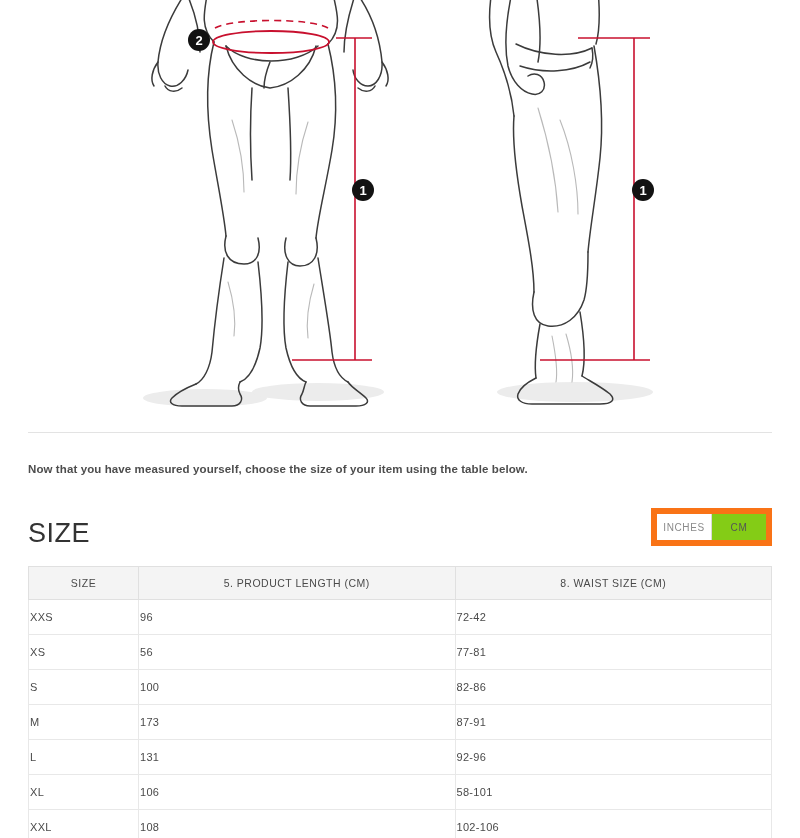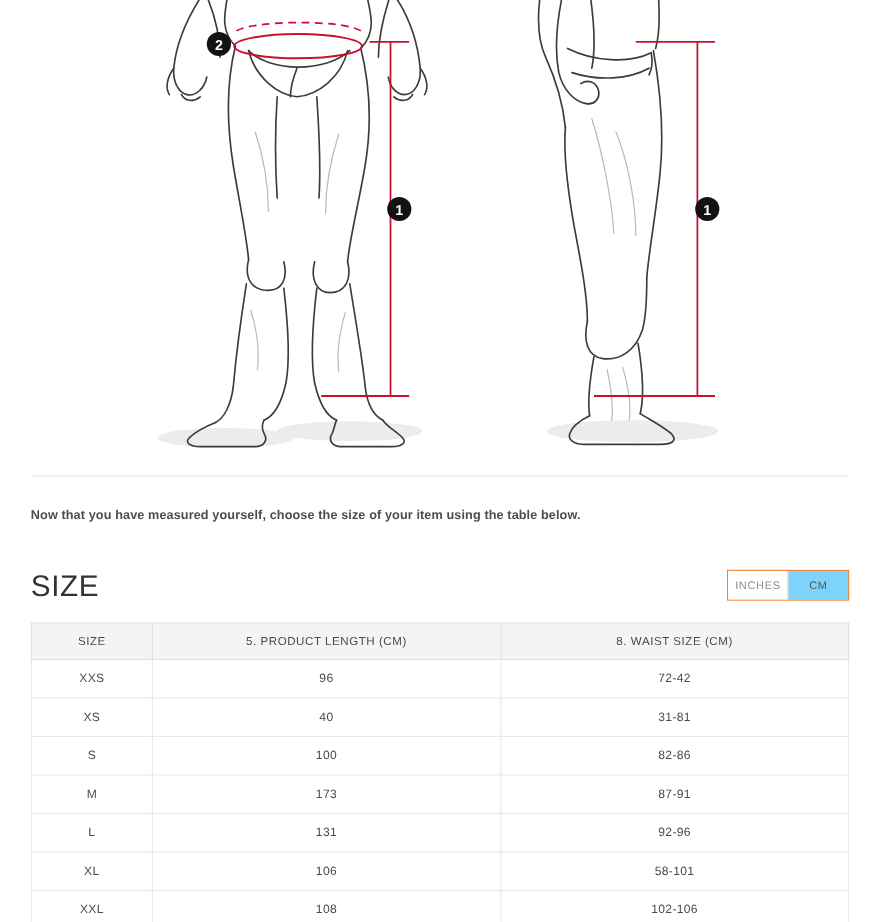--- a/index.html
+++ b/index.html
@@ -58,38 +58,38 @@
   .size-title {
     font-size: 27px;
     font-weight: 400;
     letter-spacing: 0.5px;
     color: #333333;
     line-height: 30px;
     font-family: "Liberation Sans", sans-serif;
   }
   .unit-toggle {
     display: flex;
-    border: 1px solid #f97316;
+    border: 6px solid #f97316;
     height: 26px;
     align-self: flex-end;
     margin-bottom: 2px;
   }
   .unit-toggle .unit {
     width: 54px;
     display: flex;
     align-items: center;
     justify-content: center;
     font-size: 10px;
     letter-spacing: 0.6px;
     color: #8a8a8a;
     background: #ffffff;
     cursor: pointer;
   }
   .unit-toggle .unit.active {
-    background: #7dd3fc;
+    background: #84cc16;
     color: #555555;
     border-left: 1px solid #d9d9d9;
   }
 
   
   .size-table-wrap {
     width: 744px;
     margin: 0 auto;
     margin-top: 18px;
   }
@@ -107,21 +107,21 @@
     color: #4a4a4a;
     height: 30px;
     text-align: center;
     vertical-align: middle;
   }
   table.size-table td {
     border: 1px solid #e8e8e8;
     font-size: 11px;
     color: #4a4a4a;
     height: 32px;
-    text-align: center;
+    text-align: left;
     vertical-align: middle;
     background: #ffffff;
     letter-spacing: 0.3px;
   }
   col.col-size { width: 110px; }
 </style>
 </head>
 <body>
 
 <div class="illustration">
@@ -262,22 +262,22 @@
       </tr>
     </thead>
     <tbody>
       <tr>
         <td>XXS</td>
         <td>96</td>
         <td>72-42</td>
       </tr>
       <tr>
         <td>XS</td>
-        <td>40</td>
-        <td>31-81</td>
+        <td>56</td>
+        <td>77-81</td>
       </tr>
       <tr>
         <td>S</td>
         <td>100</td>
         <td>82-86</td>
       </tr>
       <tr>
         <td>M</td>
         <td>173</td>
         <td>87-91</td>

